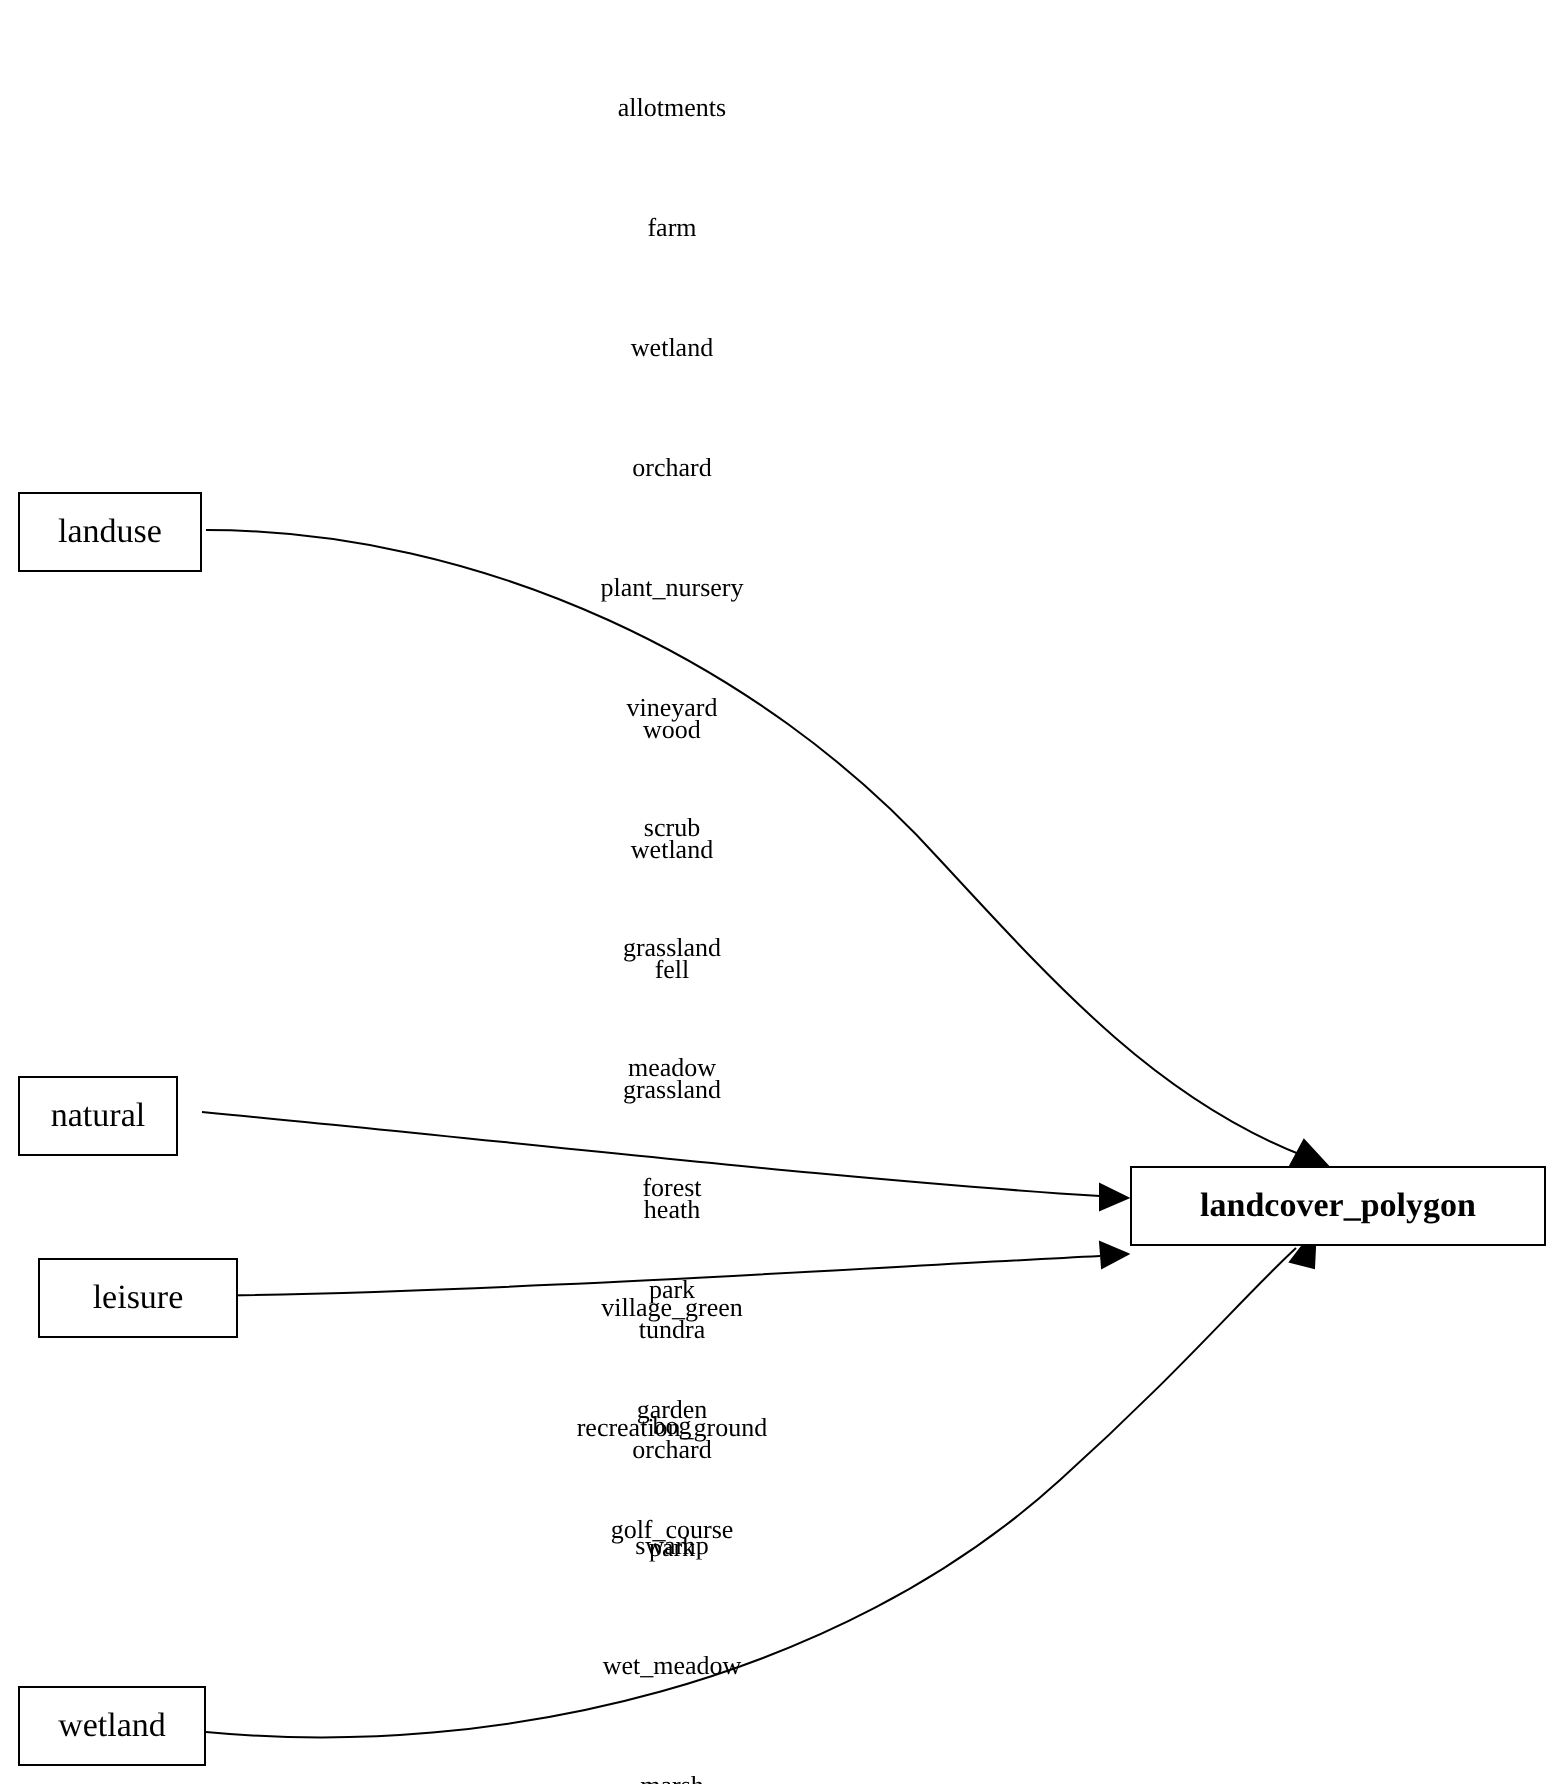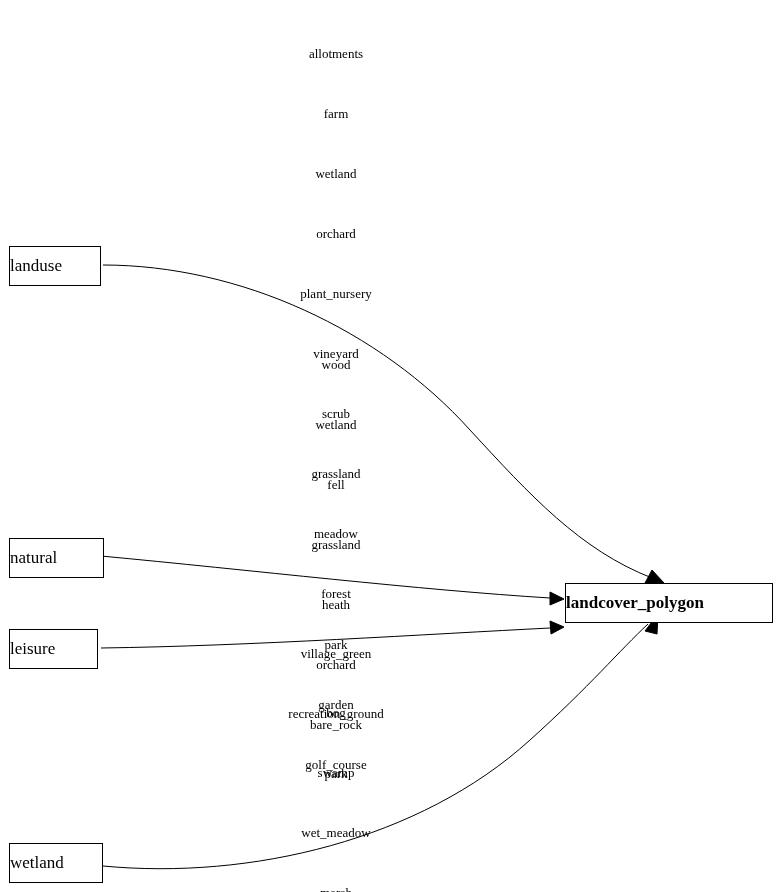--- a/index.html
+++ b/index.html
@@ -23,20 +23,21 @@
     height: 892px;
     pointer-events: none;
   }
   .node {
     position: absolute;
     box-sizing: border-box;
     border: 1px solid #000000;
     background: #ffffff;
     display: flex;
     align-items: center;
+    justify-content: center;
     font-size: 17px;
     color: #000000;
     white-space: nowrap;
   }
   .label-col {
     position: absolute;
     text-align: center;
     font-size: 13px;
     line-height: 20px;
     color: #000000;
@@ -63,25 +64,25 @@
     <polygon points="564,627 550,621 551,634" fill="#000000" stroke="#000000" stroke-width="1"></polygon>
 
     <path d="M103,866 C 250,880 420,840 530,740 C 590,686 620,650 648,624" fill="none" stroke="#000000" stroke-width="1"></path>
     <polygon points="658,614 645,631 657,634" fill="#000000" stroke="#000000" stroke-width="1"></polygon>
   </svg>
 
   <div class="node" style="left:9px; top:246px; width:92px; height:40px;">
     <span>landuse</span>
   </div>
 
-  <div class="node" style="left:9px; top:538px; width:95px; height:40px;">
+  <div class="node" style="left:9px; top:538px; width:80px; height:40px;">
     <span>natural</span>
   </div>
 
-  <div class="node" style="left:9px; top:629px; width:89px; height:40px;">
+  <div class="node" style="left:19px; top:629px; width:100px; height:40px;">
     <span>leisure</span>
   </div>
 
   <div class="node" style="left:9px; top:843px; width:94px; height:40px;">
     <span>wetland</span>
   </div>
 
   <div class="node" style="left:565px; top:583px; width:208px; height:40px;font-weight:bold;">
     <span>landcover_polygon</span>
   </div>
@@ -101,22 +102,22 @@
     <div>recreation_ground</div>
     <div>park</div>
   </div>
 
   <div class="label-col" style="left:236px; top:315px; width:200px;">
     <div>wood</div>
     <div>wetland</div>
     <div>fell</div>
     <div>grassland</div>
     <div>heath</div>
+    <div>tundra</div>
     <div>orchard</div>
-    <div>bare_rock</div>
     
     
     
     
   </div>
 
   <div class="label-col" style="left:236px; top:595px; width:200px;">
     <div>park</div>
     <div>garden</div>
     <div>golf_course</div>

